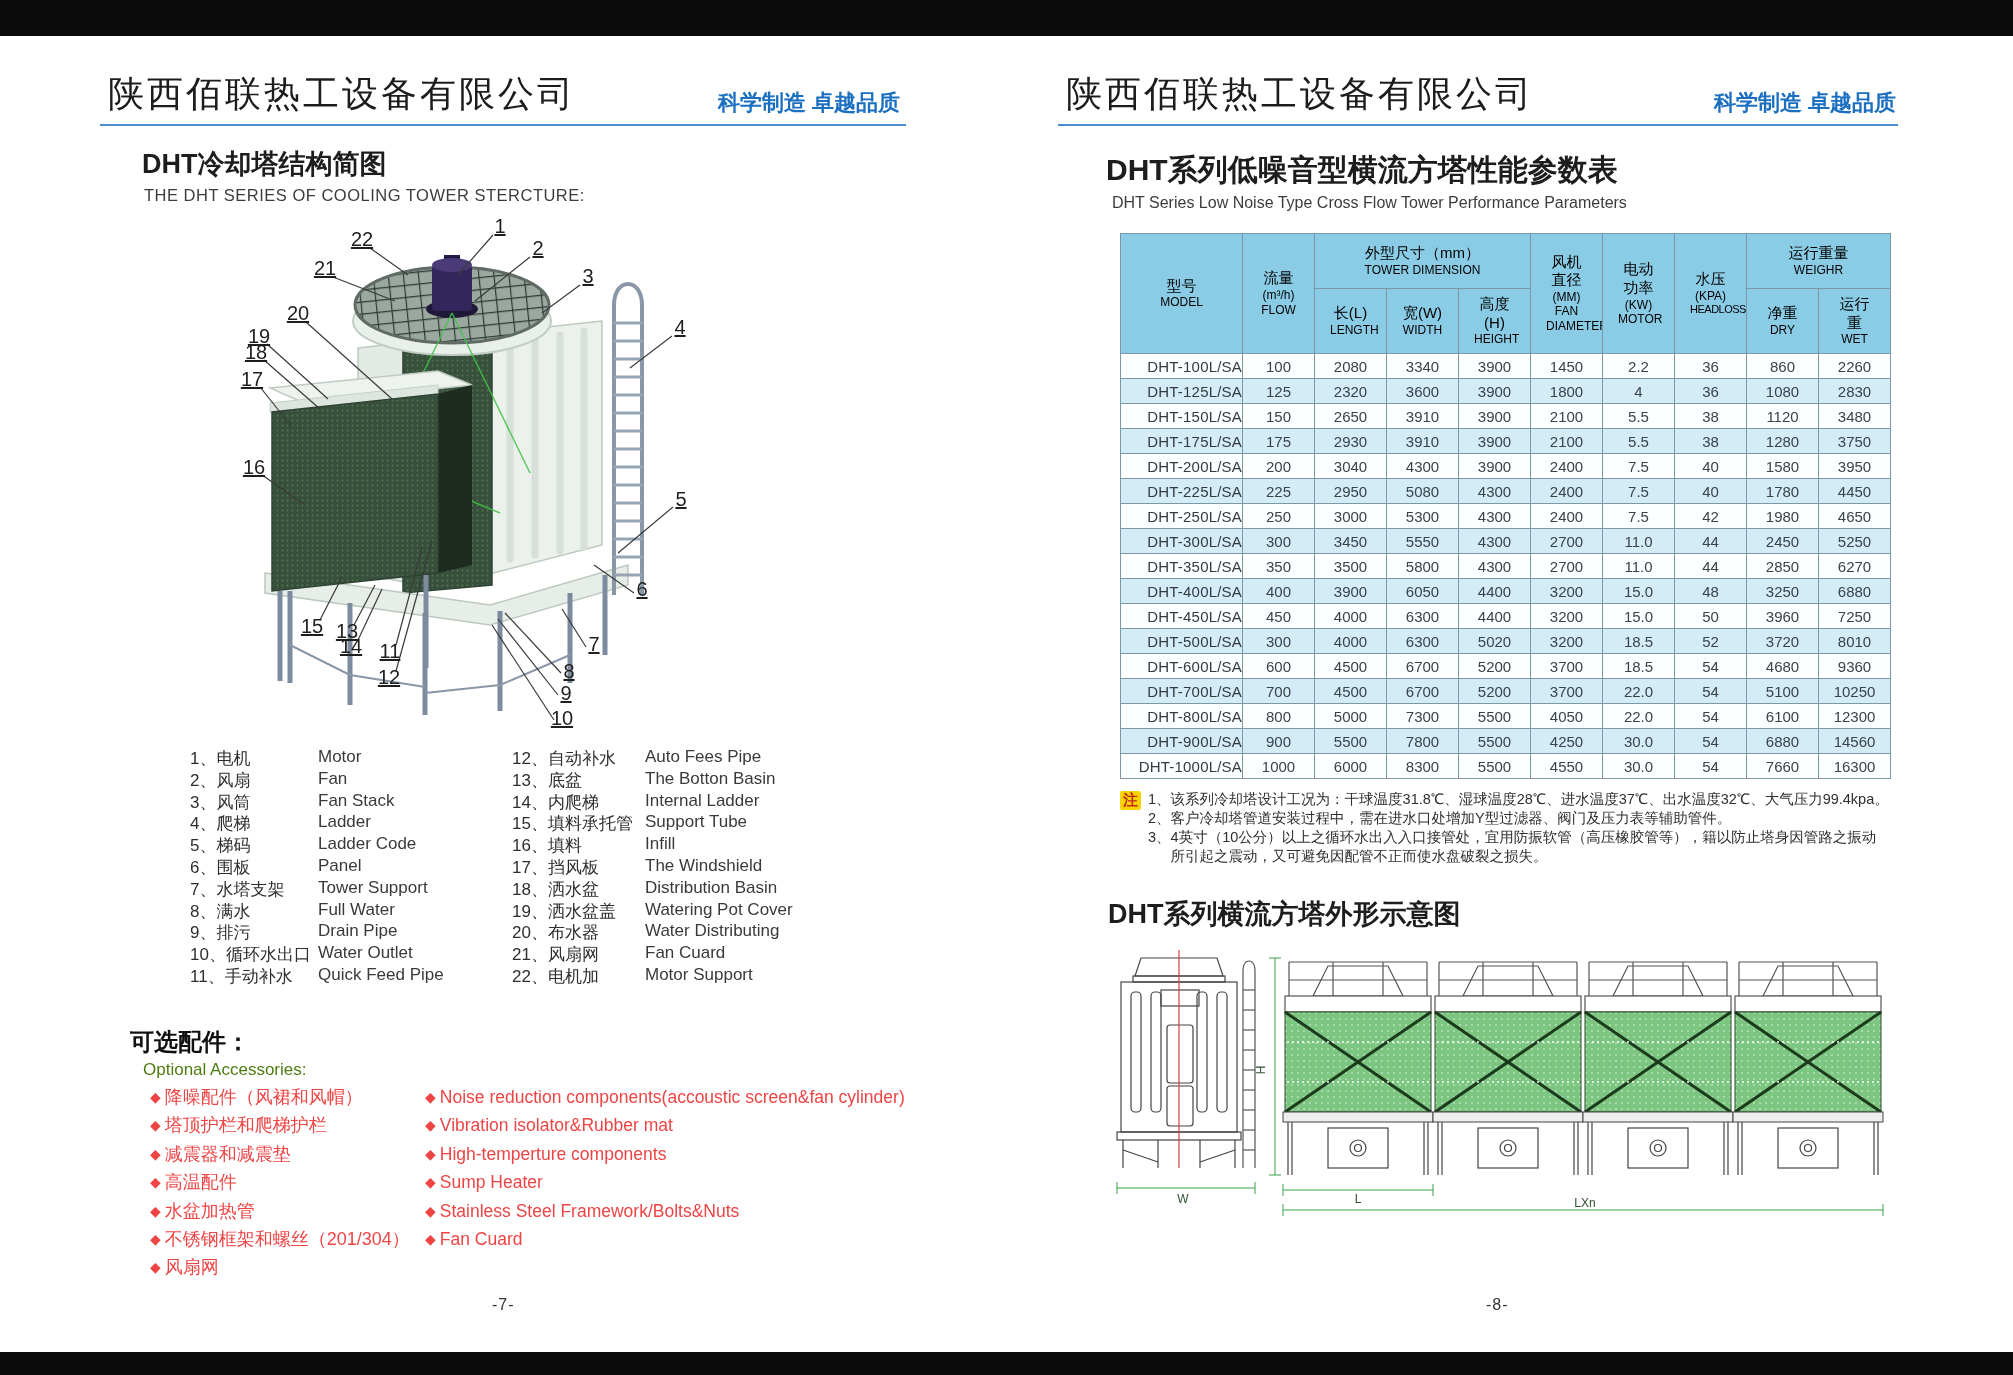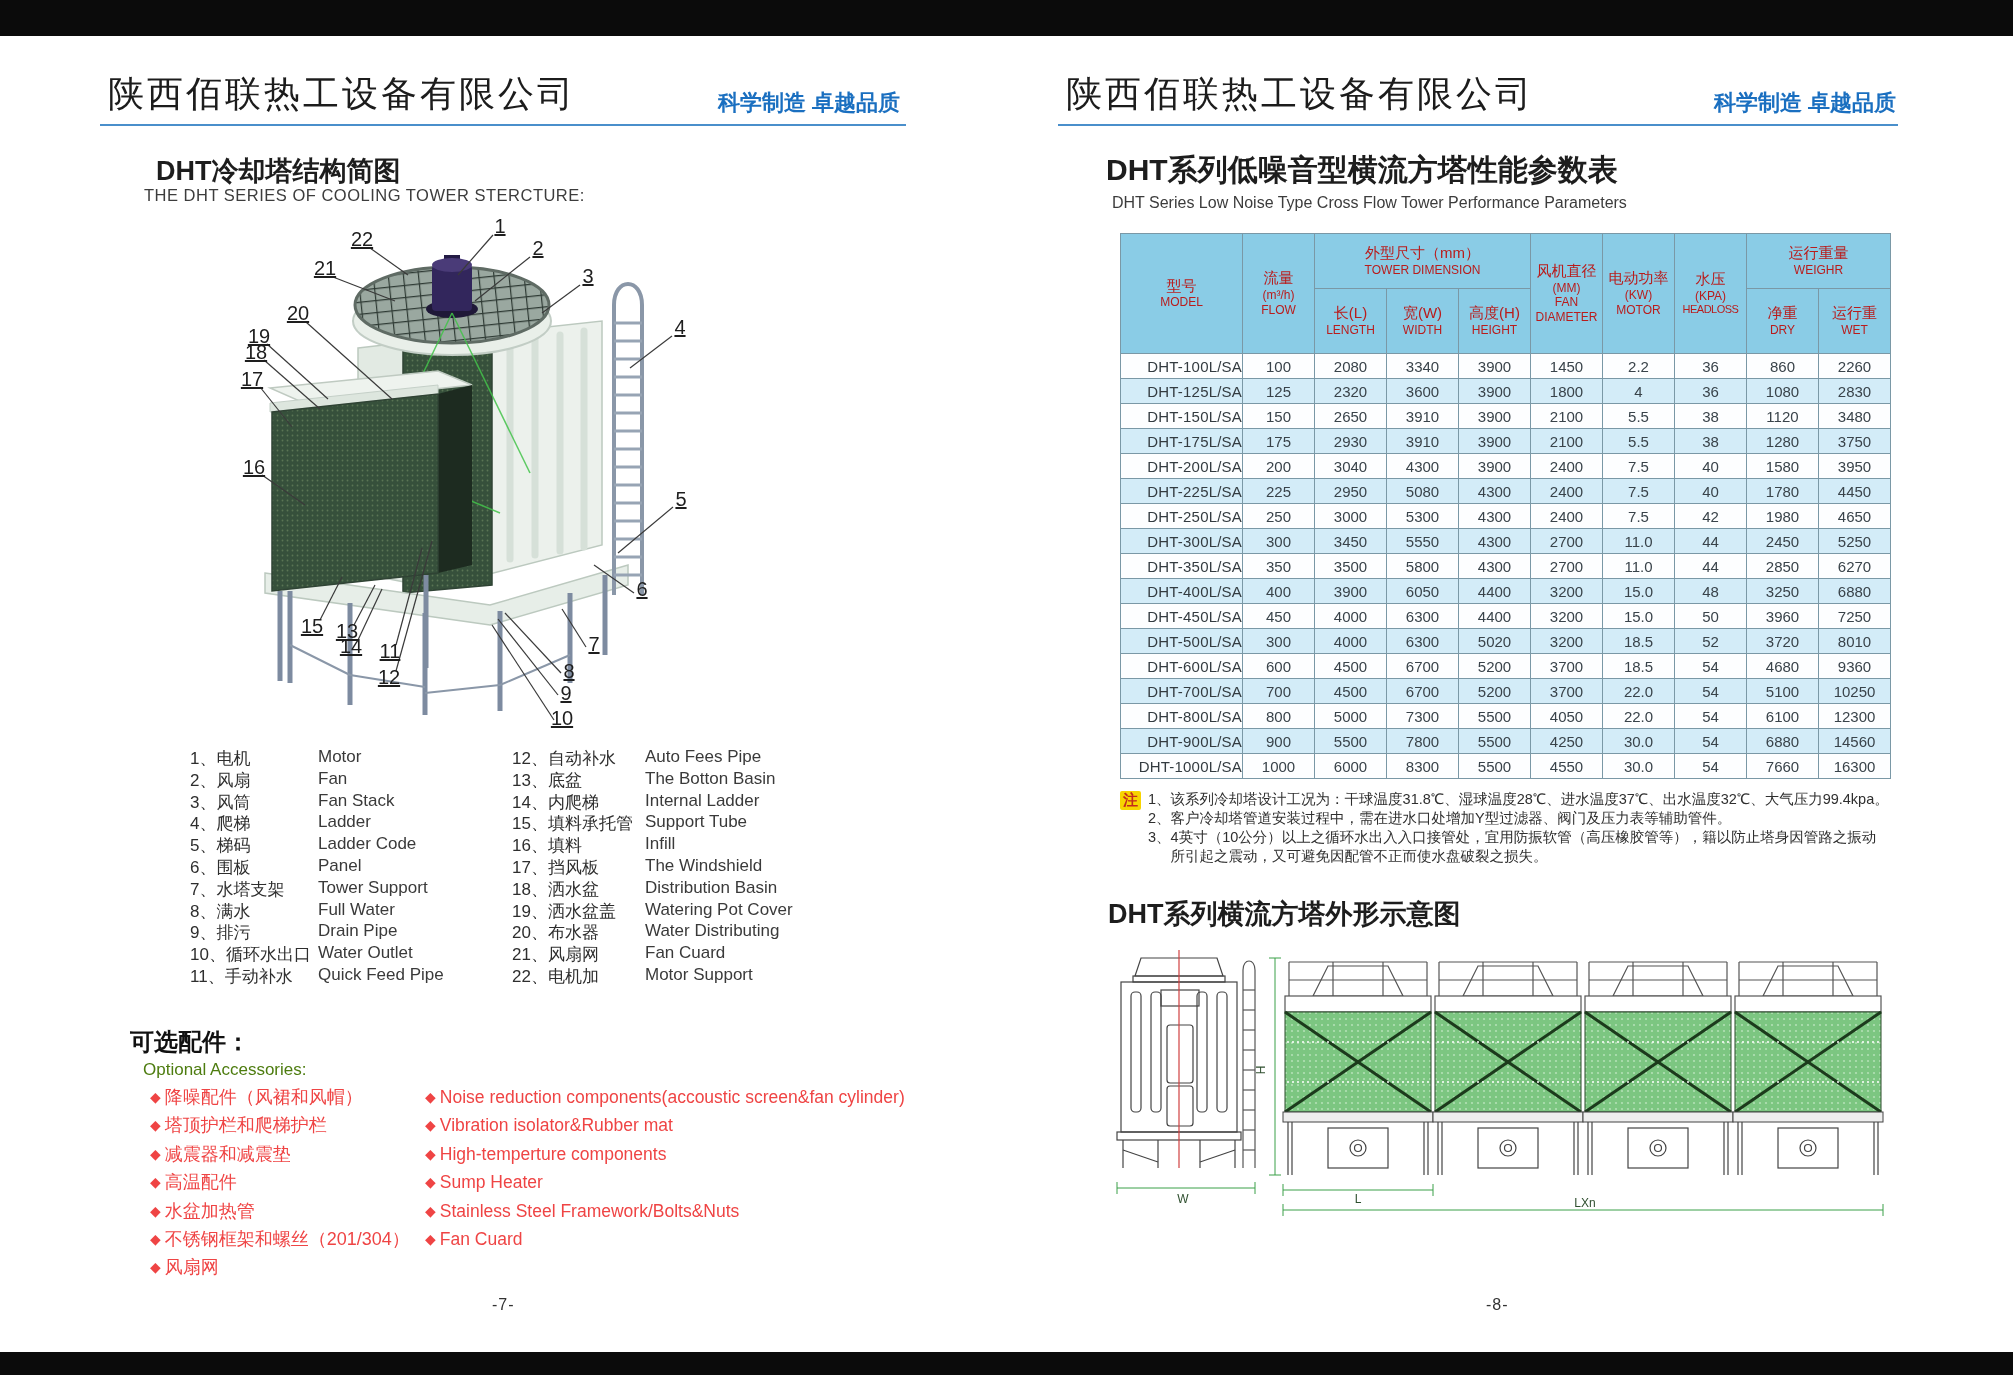--- a/index.html
+++ b/index.html
@@ -17,21 +17,21 @@
   .company.right{left:1066px;top:70px;}
   .slogan{position:absolute;font-size:22px;font-weight:bold;color:#1a6fc0;white-space:nowrap;text-align:right;}
   .slogan.left{left:560px;top:88px;width:340px;}
   .slogan.right{left:1552px;top:88px;width:344px;}
   .rule{position:absolute;height:2px;background:#4a8fcb;}
   .rule.left{left:100px;top:124px;width:806px;}
   .rule.right{left:1058px;top:124px;width:840px;}
 
   
   .sec-title{position:absolute;font-weight:bold;color:#1d1d1d;white-space:nowrap;}
-  .t-structure{left:156px;top:146px;font-size:27px;margin-top:7px;}
+  .t-structure{left:142px;top:146px;font-size:27px;}
   .t-structure-sub{position:absolute;left:144px;top:186px;font-size:16.5px;color:#3c3c3c;letter-spacing:.5px;}
   .t-table{left:1106px;top:150px;font-size:30px;}
   .t-table-sub{position:absolute;left:1112px;top:194px;font-size:16px;color:#3c3c3c;}
   .t-outline{left:1108px;top:896px;font-size:27px;}
 
   
   .parts{position:absolute;left:190px;top:747px;width:644px;display:grid;
     grid-template-columns:128px 194px 133px 189px;grid-auto-rows:21.8px;
     font-size:17px;color:#2e2e2e;}
   .parts .p-cn{white-space:nowrap;}
@@ -42,21 +42,21 @@
   .acc-sub{position:absolute;left:143px;top:1060px;font-size:17px;color:#4d7c0f;}
   .acc-list{position:absolute;top:1084px;line-height:27.4px;white-space:nowrap;color:#ef4444;}
   .acc-list.cn{left:150px;font-size:18px;}
   .acc-list.en{left:425px;font-size:17.5px;}
   .acc-item .diamond{font-size:14px;margin-right:4px;position:relative;top:-1px;}
 
   
   .tablewrap{position:absolute;left:1120px;top:233px;}
   table.perf{border-collapse:collapse;table-layout:fixed;width:770px;}
   table.perf th,table.perf td{border:1px solid #7a98a6;overflow:hidden;}
-  table.perf thead th{background:#8acce6;color:#b91c1c;font-weight:normal;padding:2px 4px;margin-left:44px;}
+  table.perf thead th{background:#8acce6;color:#000000;font-weight:normal;padding:2px 15px;margin-left:44px;}
   table.perf thead tr:nth-child(1){height:55px;}
   table.perf thead tr:nth-child(2){height:65px;}
   .h-cn{display:block;font-size:15px;line-height:1.25;}
   .h-unit{display:block;font-size:12px;line-height:1.2;}
   .h-en{display:block;font-size:12px;line-height:1.25;}
   .h-en.small{font-size:11px;letter-spacing:-.5px;}
   table.perf td{height:24px;text-align:center;font-size:15px;color:#39434a;padding:0;background:#fdfeff;}
   table.perf td:first-child{text-align:right;padding-left:7px;letter-spacing:.2px;color:#333b40;}
   table.perf tbody tr:nth-child(even) td{background:#d3ecf8;}
 

